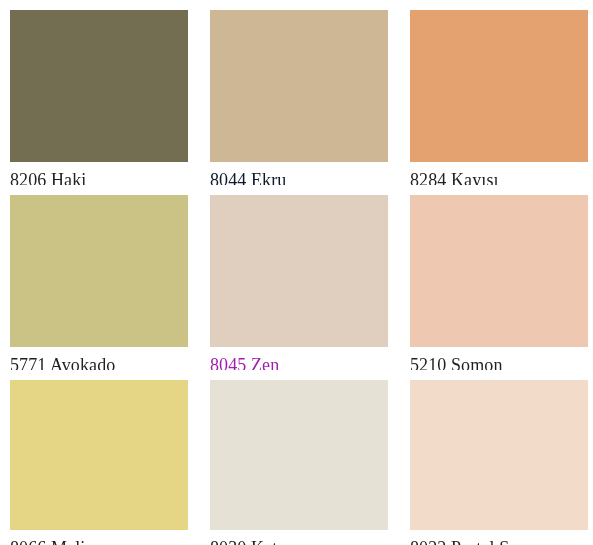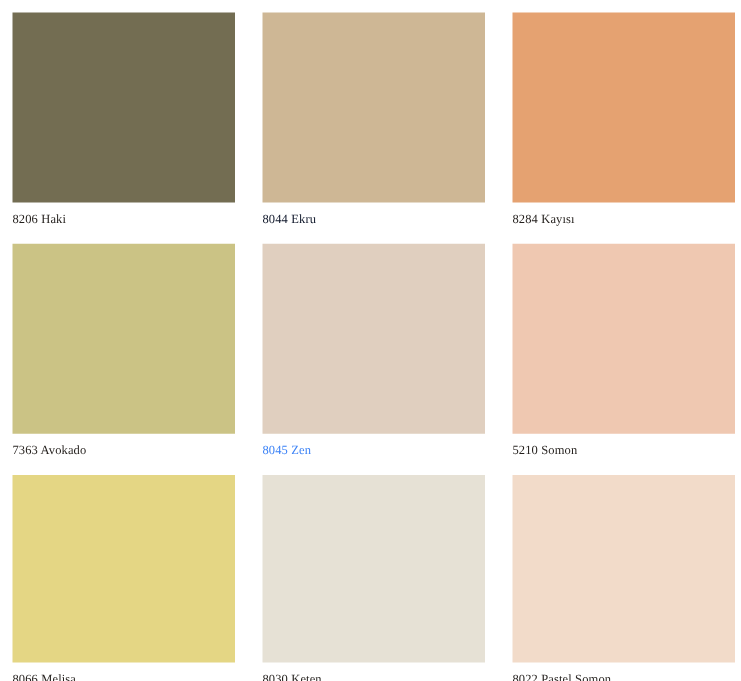--- a/index.html
+++ b/index.html
@@ -31,21 +31,21 @@
   .swatch-chip {
     width: 178px;
     height: 152px;
     flex: none;
   }
   .row-3 .swatch-chip {
     height: 150px;
   }
   .swatch-label {
     font-family: "Liberation Serif", serif;
-    font-size: 10px;
+    font-size: 18px;
     line-height: 1;
     color: #231f1c;
     padding-top: 9px;
     letter-spacing: 0.1px;
     white-space: nowrap;
   }
 </style>
 </head>
 <body style="background-color: rgb(255, 255, 255);">
 
@@ -61,26 +61,26 @@
     <div class="swatch-label" style="color: #0f172a;">8044 Ekru</div>
   </div>
 
   <div class="swatch-cell row-1">
     <div class="swatch-chip" style="background-color: rgb(229, 162, 113);"></div>
     <div class="swatch-label" style="color: rgb(35, 31, 28);">8284 Kayısı</div>
   </div>
 
   <div class="swatch-cell row-2">
     <div class="swatch-chip" style="background-color: rgb(203, 195, 133);"></div>
-    <div class="swatch-label" style="color: rgb(35, 31, 28);">7363 Avokado</div>
+    <div class="swatch-label" style="color: rgb(35, 31, 28);">5771 Avokado</div>
   </div>
 
   <div class="swatch-cell row-2">
     <div class="swatch-chip" style="background-color: rgb(224, 207, 191);"></div>
-    <div class="swatch-label" style="color: #3b82f6;">8045 Zen</div>
+    <div class="swatch-label" style="color: #a21caf;">8045 Zen</div>
   </div>
 
   <div class="swatch-cell row-2">
     <div class="swatch-chip" style="background-color: rgb(239, 200, 177);"></div>
     <div class="swatch-label" style="color: rgb(35, 31, 28);">5210 Somon</div>
   </div>
 
   <div class="swatch-cell row-3">
     <div class="swatch-chip" style="background-color: rgb(228, 214, 132);"></div>
     <div class="swatch-label" style="color: rgb(35, 31, 28);">8066 Melisa</div>

